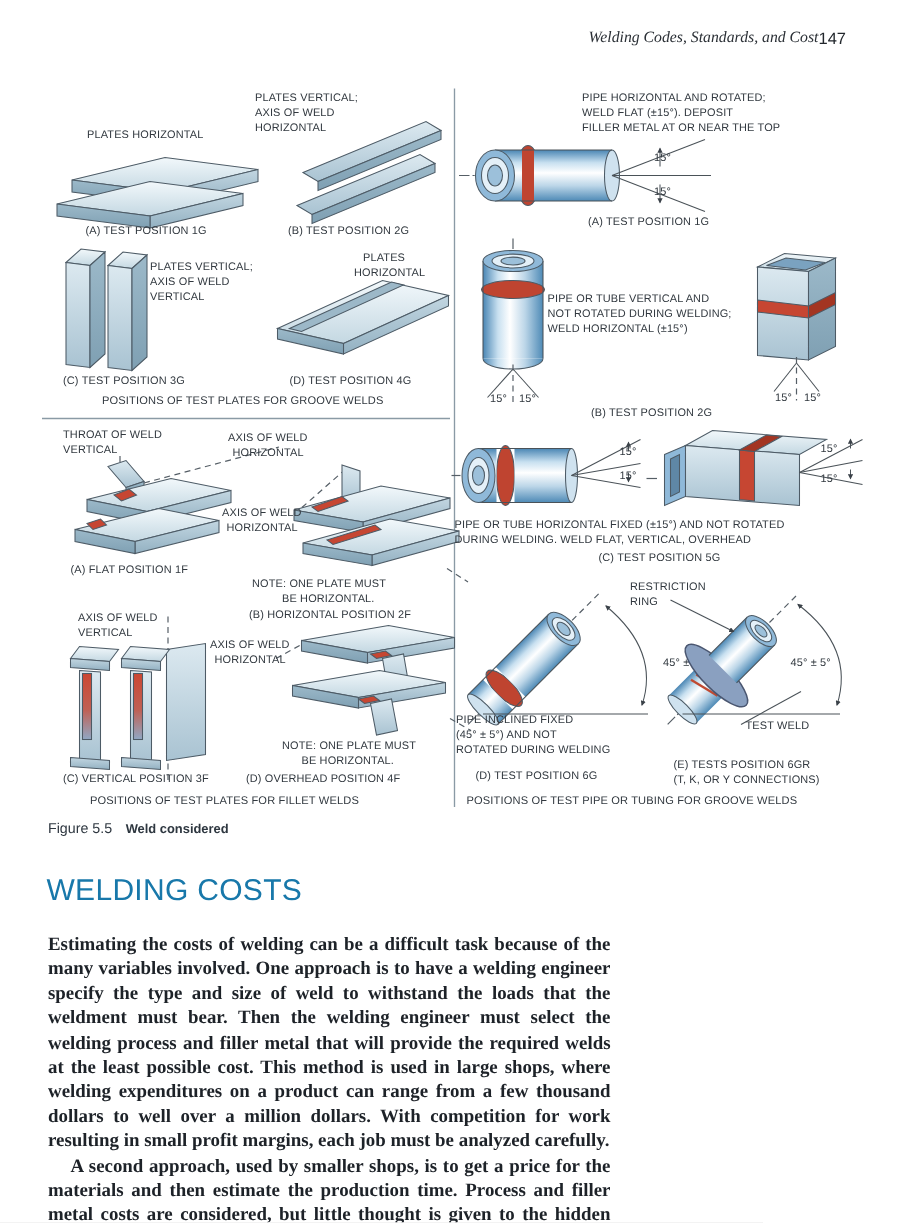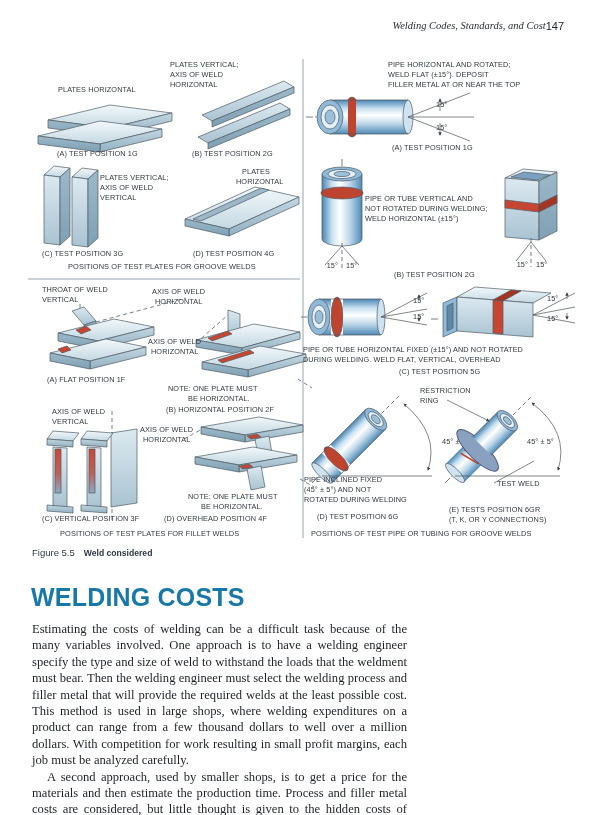--- a/index.html
+++ b/index.html
@@ -7,26 +7,26 @@
         font-family:"Liberation Sans",sans-serif;overflow:hidden;}
   .hdr{position:absolute;top:20px;right:36px;display:flex;align-items:flex-start;}
   .hdr-title{font-family:"Liberation Serif",serif;font-style:italic;font-size:10.5px;color:#2a2f35;}
   .hdr-num{font-size:11px;font-weight:normal;color:#22272c;}
   svg{position:absolute;left:0;top:55px;}
   .lbl{font-family:"Liberation Sans",sans-serif;font-size:7.3px;fill:#31383f;letter-spacing:.1px;}
   .ftr{font-family:"Liberation Sans",sans-serif;font-size:7.4px;fill:#31383f;letter-spacing:.1px;}
   .fig-cap{position:absolute;left:32px;top:547px;display:flex;align-items:baseline;gap:9px;}
   .fig-cap .flab{font-size:9.5px;font-weight:normal;color:#2e3740;}
   .fig-cap .ftxt{font-size:8.6px;font-weight:bold;color:#2e3740;}
-  .sec-head{position:absolute;left:31px;top:583px;font-size:25px;font-weight:bold;
+  .sec-head{position:absolute;left:31px;top:583px;font-size:20px;font-weight:normal;
             letter-spacing:.2px;color:#1878aa;}
   .body-col{position:absolute;left:32px;top:621px;width:375px;
             font-family:"Liberation Serif",serif;font-size:12.6px;line-height:16.4px;
             color:#1d2228;text-align:justify;}
-  .body-col p{margin:0;}
+  .body-col p{margin:0;font-weight:bold;}
   .body-col p+p{text-indent:15px;}
   .shape{stroke:#4d5b66;stroke-width:.7;}
   .dash{stroke:#555e66;stroke-width:.8;fill:none;stroke-dasharray:4 3;}
   .ddot{stroke:#555e66;stroke-width:.8;fill:none;stroke-dasharray:7 2 1.5 2;}
   .thin{stroke:#4a5258;stroke-width:.7;fill:none;}
 </style>
 </head>
 <body>
 
 <div class="page">

